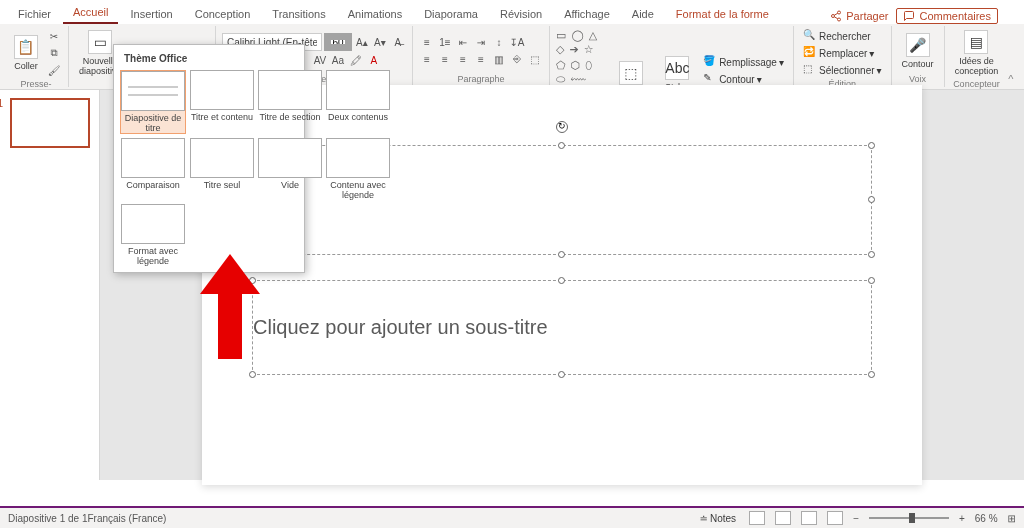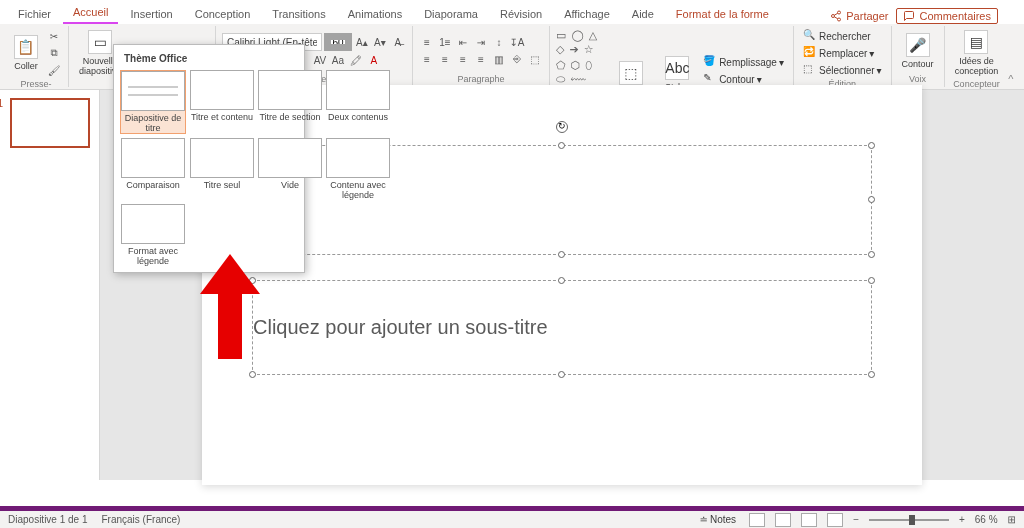--- a/index.html
+++ b/index.html
@@ -1,19 +1,19 @@
 <!DOCTYPE html>
 <html><head>
 <meta charset="utf-8">
 <style>
 *{box-sizing:border-box;margin:0;padding:0;font-family:"Segoe UI",Arial,sans-serif;user-select:none}
 html,body{width:1024px;height:528px;overflow:hidden;background:#fff}
 .tabs{height:24px;display:flex;align-items:flex-end;padding-left:8px;gap:2px;font-size:11px;background:#fff}
 .tabs .tab{padding:4px 10px;color:#5a5a5a;cursor:pointer}
-.tabs .tab.active{border-bottom:2px solid #d946ef;color:#B7472A}
+.tabs .tab.active{border-bottom:2px solid #7f1d1d;color:#B7472A}
 .tabs .tab.format{color:#B7472A}
 .tabs-right{margin-left:auto;display:flex;gap:8px;padding-right:26px}
 .tabs-right .tbtn{display:flex;align-items:center;gap:4px;color:#5a5a5a;font-size:11px}
 .tabs-right .share{color:#B7472A}
 .tabs-right .comments{border:1px solid #B7472A;color:#B7472A;padding:1px 6px;border-radius:2px}
 .icon{width:12px;height:12px;display:inline-block}
 .ribbon{height:66px;background:#f3f2f1;border-bottom:1px solid #d6d6d6;display:flex;padding:2px 4px;font-size:10px;color:#5a5a5a}
 .rgroup{display:flex;flex-direction:column;align-items:center;border-right:1px solid #d6d6d6;padding:2px 6px;height:100%}
 .rgroup .gbody{flex:1;display:flex;align-items:center;gap:4px}
 .rgroup .glabel{font-size:9px;color:#7a7a7a;height:12px;line-height:12px;text-align:center}
@@ -49,21 +49,21 @@
 .dd-header{font-size:10px;font-weight:bold;padding:2px 4px;color:#444}
 .dd-grid{display:grid;grid-template-columns:repeat(4,1fr);gap:4px;margin-top:4px}
 .dd-item{display:flex;flex-direction:column;align-items:center;font-size:9px;color:#444;text-align:center;cursor:pointer}
 .dd-item .thumb-l{width:64px;height:40px;border:1px solid #aaa;background:#fff;margin-bottom:2px;position:relative}
 .dd-item.sel{background:#fbe3d4;border:1px solid #f2a06e}
 .tl-lines::before{content:"";position:absolute;left:6px;right:6px;top:14px;height:2px;background:#ccc}
 .tl-lines::after{content:"";position:absolute;left:6px;right:6px;top:22px;height:2px;background:#ccc}
 .arrow{position:absolute;left:200px;top:254px;width:60px;height:110px;z-index:60;pointer-events:none}
 .arrow-stem{position:absolute;left:18px;top:35px;width:24px;height:70px;background:#e60000}
 .arrow-head{position:absolute;left:0;top:0;width:0;height:0;border-left:30px solid transparent;border-right:30px solid transparent;border-bottom:40px solid #e60000}
-.statusbar{position:absolute;bottom:0;left:0;right:0;height:22px;background:#f3f2f1;border-top:5px solid #701a75;display:flex;align-items:center;font-size:10px;color:#555;padding:0 8px;gap:14px}
+.statusbar{position:absolute;bottom:0;left:0;right:0;height:22px;background:#f3f2f1;border-top:2px solid #701a75;display:flex;align-items:center;font-size:10px;color:#555;padding:0 8px;}
 .statusbar .right{margin-left:auto;display:flex;align-items:center;gap:10px}
 .viewbtn{width:16px;height:14px;border:1px solid #aaa;background:#fff;cursor:pointer}
 .zoom-slider{width:80px;height:2px;background:#999;position:relative}
 .zoom-slider .knob{width:6px;height:10px;background:#555;position:absolute;left:40px;top:-4px}
 .corner{width:14px;height:14px}
 </style>
 </head>
 <body>
 
 <div class="tabs">

